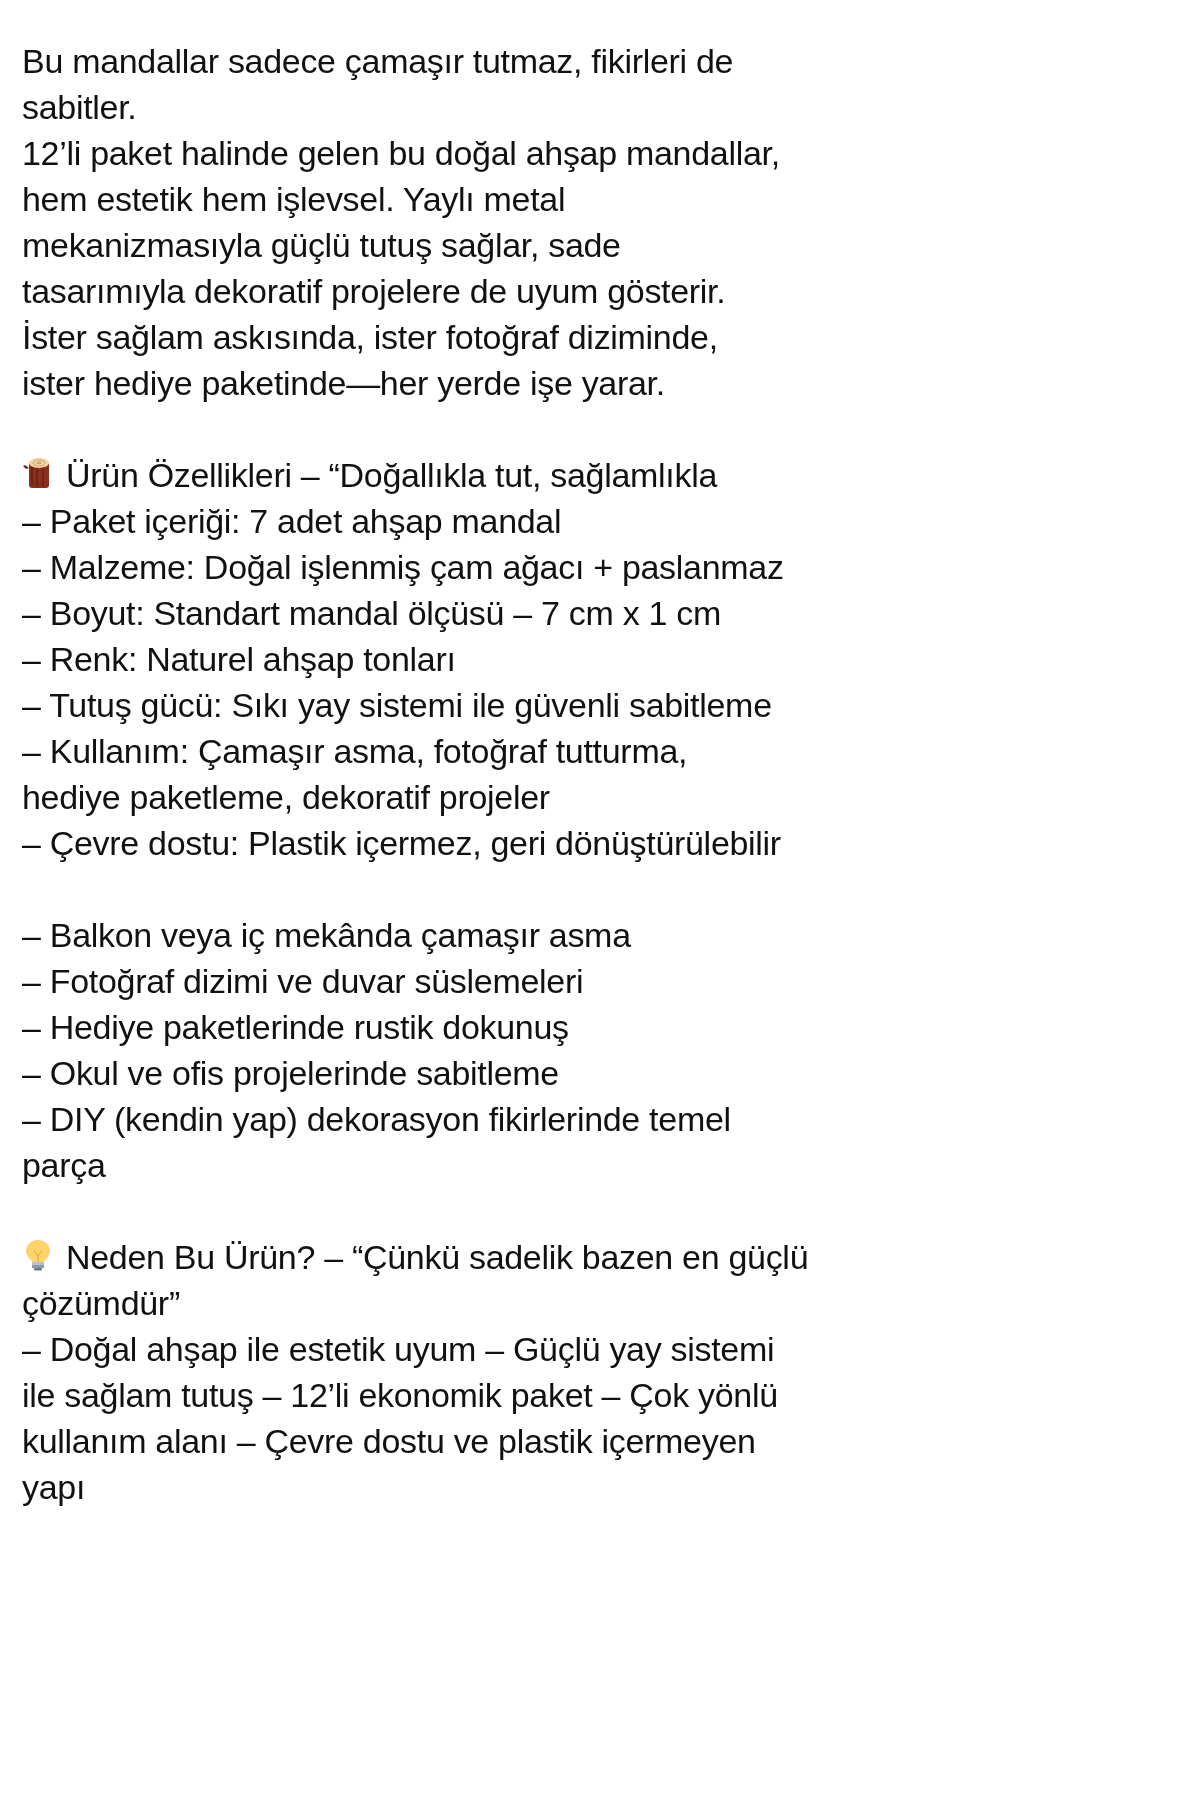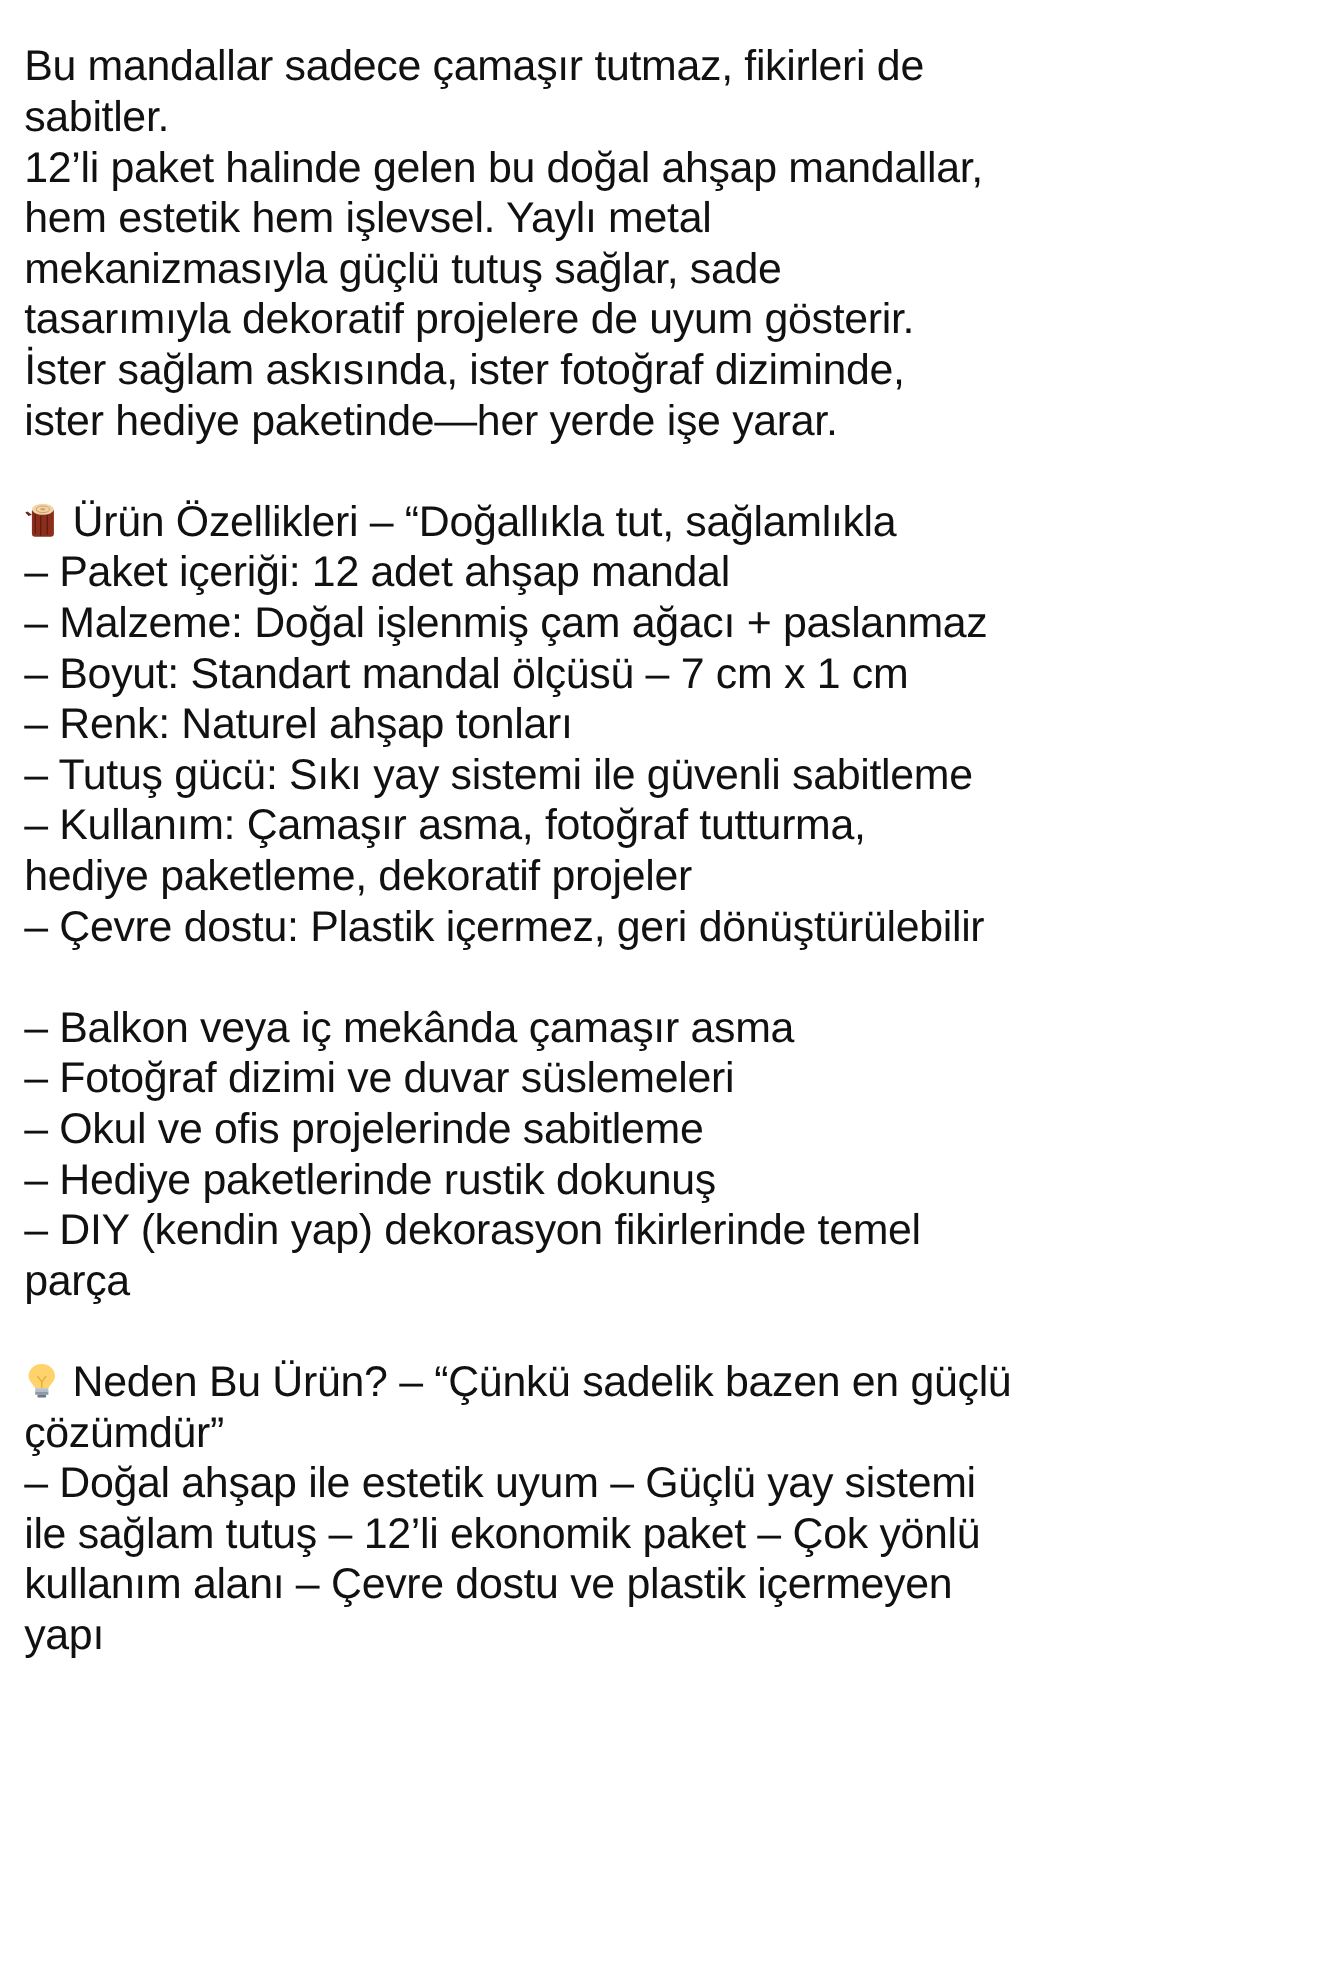--- a/index.html
+++ b/index.html
@@ -13,21 +13,21 @@
     overflow: hidden;
     position: relative;
   }
   .page {
     position: absolute;
     left: 22px;
     top: 38px;
     width: 1170px;
     color: #111111;
     font-family: "Liberation Sans", "DejaVu Sans", sans-serif;
-    font-size: 39px;
+    font-size: 34px;
     line-height: 46px;
     letter-spacing: -0.3px;
   }
   .line {
     white-space: nowrap;
     display: block;
     height: 46px;
   }
   .gap {
     height: 46px;
@@ -65,37 +65,37 @@
         <svg viewBox="0 0 32 36">
           <path d="M4 14 L1 11 L3 10 L7 13 Z" fill="#6e2414"></path>
           <rect x="7" y="7" width="20" height="26" rx="3" fill="#8b2f1c"></rect>
           <path d="M10 12 L10 30 M15 14 L15 32 M21 12 L21 31" stroke="#5e1d10" stroke-width="1.2"></path>
           <ellipse cx="17" cy="8" rx="10" ry="5" fill="#f2d5a8"></ellipse>
           <ellipse cx="17" cy="8" rx="6" ry="3" fill="none" stroke="#d4a56b" stroke-width="1"></ellipse>
           <ellipse cx="17" cy="8" rx="2.5" ry="1.2" fill="#d4a56b"></ellipse>
         </svg>
       </span><span>Ürün Özellikleri – “Doğallıkla tut, sağlamlıkla</span>
     </div>
-    <span class="line">– Paket içeriği: 12 adet ahşap mandal</span>
+    <span class="line">– Paket içeriği: 7 adet ahşap mandal</span>
     <span class="line">– Malzeme: Doğal işlenmiş çam ağacı + paslanmaz</span>
     <span class="line">– Boyut: Standart mandal ölçüsü – 7 cm x 1 cm</span>
     <span class="line">– Renk: Naturel ahşap tonları</span>
     <span class="line">– Tutuş gücü: Sıkı yay sistemi ile güvenli sabitleme</span>
     <span class="line">– Kullanım: Çamaşır asma, fotoğraf tutturma,</span>
     <span class="line">hediye paketleme, dekoratif projeler</span>
     <span class="line">– Çevre dostu: Plastik içermez, geri dönüştürülebilir</span>
   </div>
 
   <div class="gap"></div>
 
   <div>
     <span class="line">– Balkon veya iç mekânda çamaşır asma</span>
     <span class="line">– Fotoğraf dizimi ve duvar süslemeleri</span>
+    <span class="line">– Hediye paketlerinde rustik dokunuş</span>
     <span class="line">– Okul ve ofis projelerinde sabitleme</span>
-    <span class="line">– Hediye paketlerinde rustik dokunuş</span>
     <span class="line">– DIY (kendin yap) dekorasyon fikirlerinde temel</span>
     <span class="line">parça</span>
   </div>
 
   <div class="gap"></div>
 
   <div>
     <div class="line">
       <span class="icon">
         <svg viewBox="0 0 32 36">

